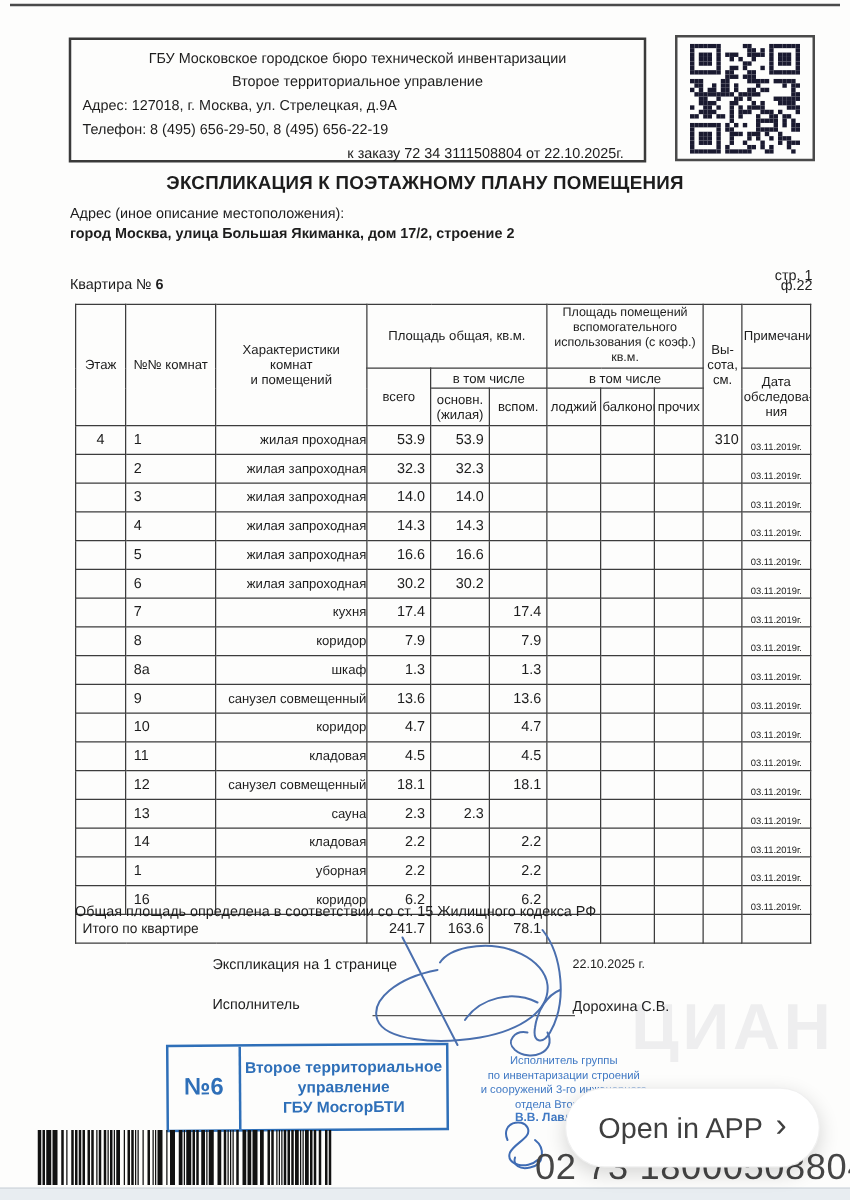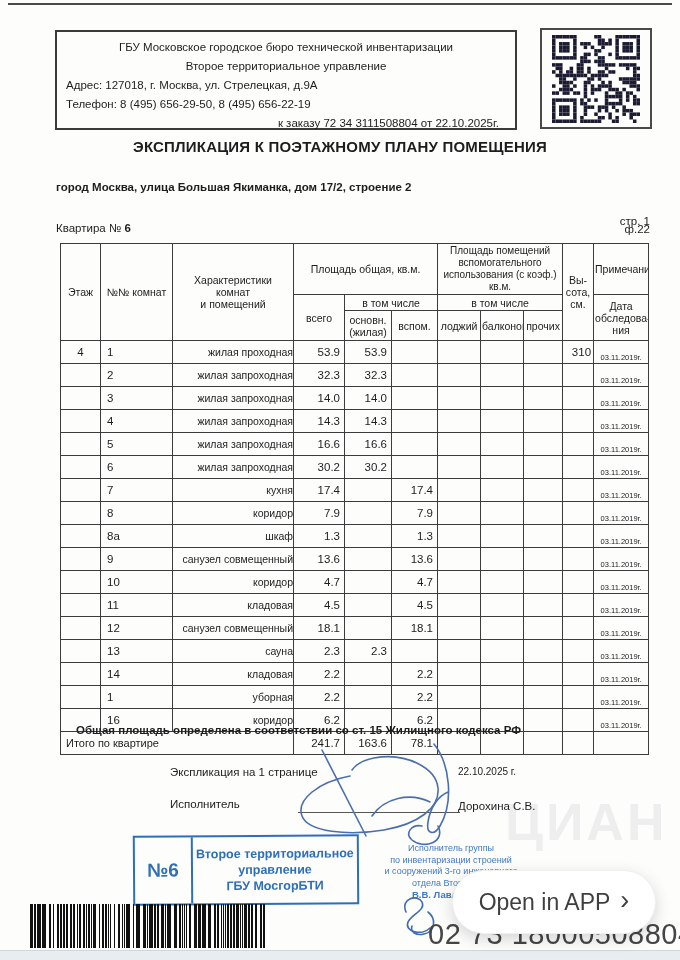--- a/index.html
+++ b/index.html
@@ -39,21 +39,21 @@
   tr.h1 { height:40px; } tr.h2 { height:16px; } tr.h3 { height:30px; }
   tbody tr, tfoot tr { height:23px; }
   td.c-floor { text-align:center; font-size:11.5px; }
   td.c-room { text-align:left; padding-left:6px; font-size:11.5px; }
   td.c-name { text-align:right; padding-left:5px; font-size:10.5px; }
   td.num { text-align:right; padding-right:4px; font-size:11.5px; }
   td.c-height { text-align:right; padding-right:2px; font-size:11.5px; }
   td.c-date { vertical-align:bottom; text-align:center; font-size:7.5px; padding-bottom:1px; color:#222; }
   td.total-label { text-align:left; padding-left:5px; font-size:11px; }
 
-  .footnote { position:absolute; left:60px; top:724px; font-size:11.5px; font-weight:bold;margin-left:16px; }
+  .footnote { position:absolute; left:60px; top:724px; font-size:11.5px; font-weight:normal; }
 
   .f-pages { position:absolute; left:170px; top:766px; font-size:11.5px; }
   .f-date  { position:absolute; left:458px; top:766px; font-size:10px; }
   .f-exec  { position:absolute; left:170px; top:798px; font-size:11.5px; }
   .f-name  { position:absolute; left:458px; top:800px; font-size:11.5px; }
   .sig-underline { position:absolute; left:298px; top:812px; width:162px; height:1px; background:#555; }
 
   .big-sig { position:absolute; left:288px; top:738px; }
   .big-sig path { fill:none; stroke:#4a6fae; stroke-width:1.6; stroke-linecap:round; }
 
@@ -413,20 +413,21 @@
         <rect x="42.24" y="84.48" width="3.52" height="3.52"></rect>
         <rect x="45.76" y="84.48" width="3.52" height="3.52"></rect>
         <rect x="59.84" y="84.48" width="3.52" height="3.52"></rect>
         <rect x="63.36" y="84.48" width="3.52" height="3.52"></rect>
         <rect x="80.96" y="84.48" width="3.52" height="3.52"></rect>
       </svg>
   </div>
 
   <div class="doc-title">ЭКСПЛИКАЦИЯ К ПОЭТАЖНОМУ ПЛАНУ ПОМЕЩЕНИЯ</div>
 
+  <div class="addr-label">Адрес (иное описание местоположения):</div>
   <div class="addr-value">город Москва, улица Большая Якиманка, дом 17/2, строение 2</div>
 
   <div class="page-num">стр. 1</div>
   <div class="apt-line"><span>Квартира № </span><b>6</b></div>
   <div class="form-code">ф.22</div>
 
   <table class="expl">
     <colgroup>
       <col style="width:40px">
         <col style="width:72px">

